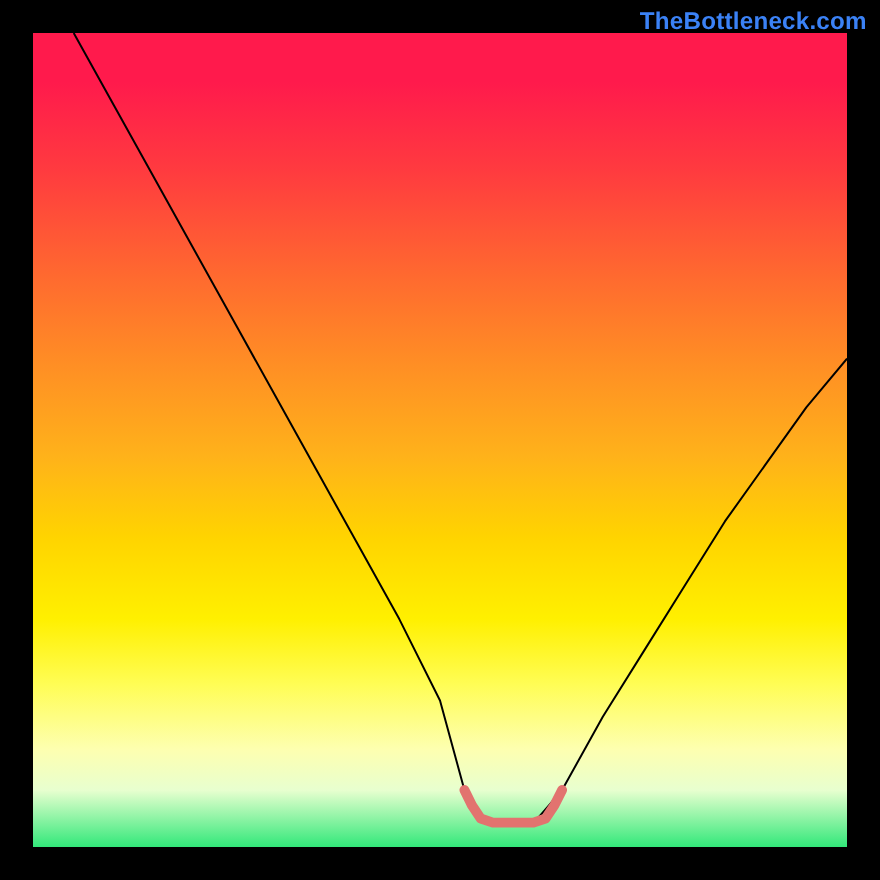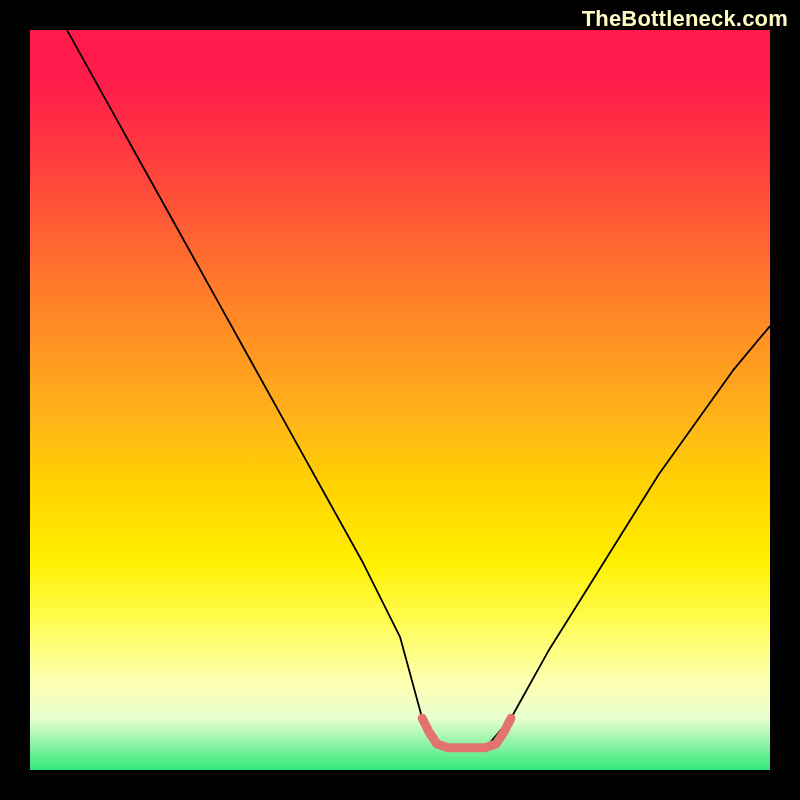--- a/index.html
+++ b/index.html
@@ -13,21 +13,21 @@
   .stage {
     position: relative;
     width: 800px;
     height: 800px;
     background: #000;
   }
   .watermark {
     position: absolute;
     top: 6px;
     right: 12px;
-    color: #fef9c3;
+    color: #3b82f6;
     font-size: 22px;
     font-weight: 600;
     letter-spacing: 0.2px;
     user-select: none;
   }
   .plot {
     position: absolute;
     left: 30px;
     top: 30px;
     width: 740px;

